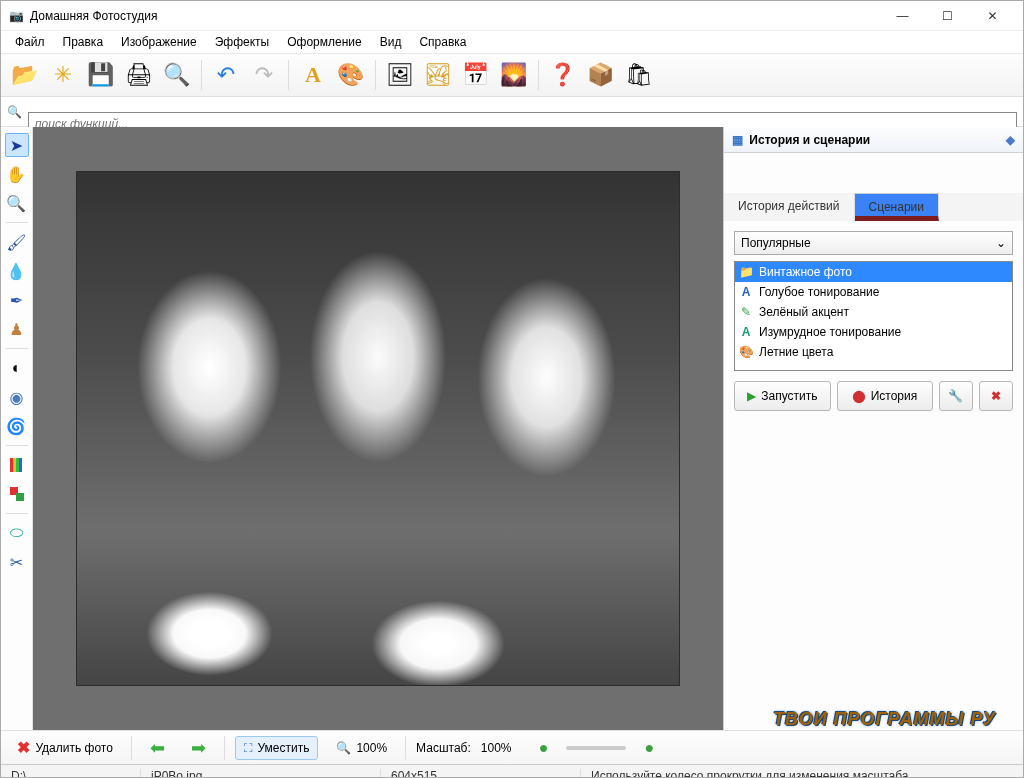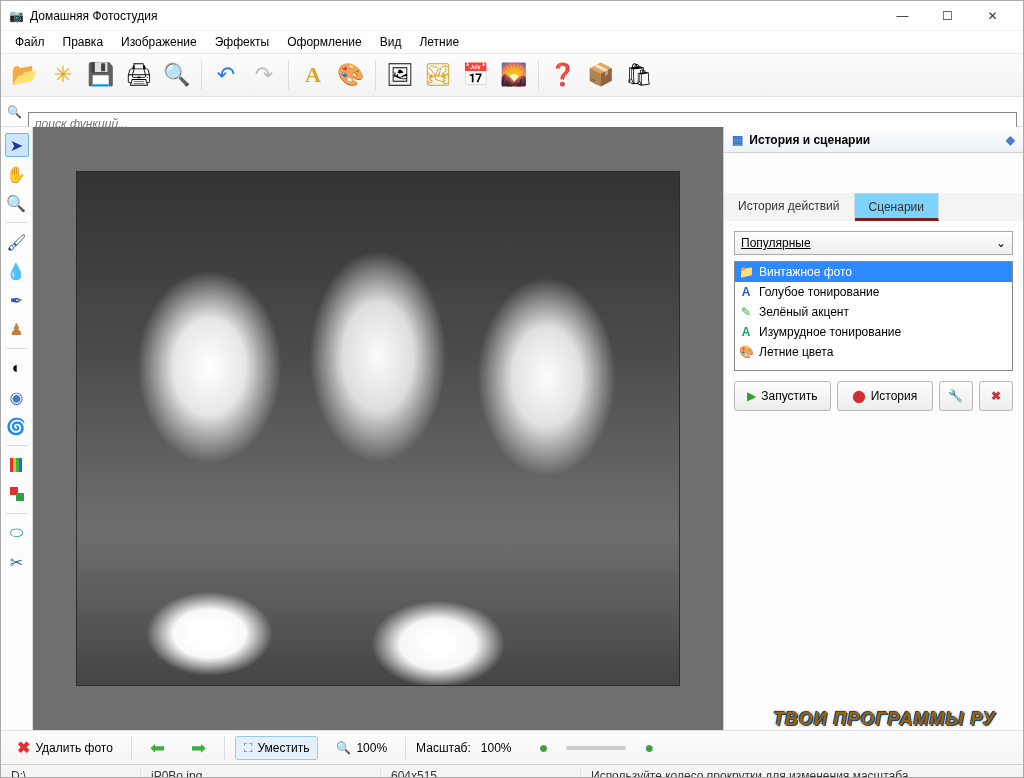--- a/index.html
+++ b/index.html
@@ -29,23 +29,23 @@
   radial-gradient(ellipse 90px 60px at 22% 90%, #fafafa 0%, #eee 40%, transparent 70%),
   radial-gradient(ellipse 95px 62px at 60% 92%, #f8f8f8 0%, #ececec 40%, transparent 70%),
   linear-gradient(#3a3a3a 0%, #505050 35%, #707070 70%, #4a4a4a 100%);
 }
 .right-panel { width: 300px; border-left: 1px solid #ccc; background: #fdfdfd; display: flex; flex-direction: column; }
 .panel-header { height: 26px; display: flex; align-items: center; padding: 0 8px; background: linear-gradient(#fdfdfd,#eef3f9); border-bottom: 1px solid #d0d0d0; font-weight: bold; }
 .panel-header .ph-icon { margin-right: 6px; color: #3a76c4; }
 .panel-header .ph-title { flex: 1; }
 .tabs { display: flex; height: 28px; background: #f4f4f4; margin-top: 40px; }
 .tab { padding: 6px 14px; color: #333; border-right: 1px solid #ddd; }
-.tab.active { background: #7dd3fc; border-top: 1px solid #ccc; border-bottom: 3px solid #7f1d1d; }
+.tab.active { background: #3b82f6; border-top: 1px solid #ccc; border-bottom: 5px solid #7f1d1d; }
 .dropdown { margin: 10px 10px 6px; height: 24px; border: 1px solid #aaa; display: flex; align-items: center; padding: 0 6px; background: linear-gradient(#fff,#eee); }
-.dropdown .dd-label { flex: 1; text-decoration: underline; }
+.dropdown .dd-label { flex: 1; }
 .listbox { margin: 0 10px; border: 1px solid #888; height: 110px; overflow-y: scroll; background: #fff; }
 .list-item { display: flex; align-items: center; height: 20px; padding: 0 4px; gap: 6px; }
 .list-item.selected { background: #2e89ff; color: #fff; }
 .li-icon { width: 14px; text-align: center; }
 .action-row { display: flex; gap: 6px; margin: 10px; }
 .act-btn { height: 30px; display: flex; align-items: center; justify-content: center; gap: 5px; border: 1px solid #b8b8b8; border-radius: 3px; background: linear-gradient(#fefefe,#ececec); padding: 0 8px; }
 .act-btn.wide { flex: 1; }
 .act-btn.icon-only { width: 34px; }
 .bottom-bar { height: 34px; display: flex; align-items: center; padding: 0 8px; gap: 10px; border-top: 1px solid #e0e0e0; background: linear-gradient(#fdfdfd,#f5f5f5); }
 .bb-btn { display: flex; align-items: center; gap: 5px; padding: 4px 8px; border-radius: 3px; }
@@ -70,21 +70,21 @@
   </div>
 </div>
 
 <div class="menubar">
   <div class="menu-item">Файл</div>
   <div class="menu-item">Правка</div>
   <div class="menu-item">Изображение</div>
   <div class="menu-item">Эффекты</div>
   <div class="menu-item">Оформление</div>
   <div class="menu-item">Вид</div>
-  <div class="menu-item">Летние</div>
+  <div class="menu-item">Справка</div>
 </div>
 
 <div class="toolbar">
   <div class="tb-btn">📂</div>
   <div class="tb-btn" style="color:#e6a817">✳</div>
   <div class="tb-btn">💾</div>
   <div class="tb-btn">🖨</div>
   <div class="tb-btn">🔍</div>
   <div class="tb-sep"></div>
   <div class="tb-btn" style="color:#2a7de0">↶</div>

